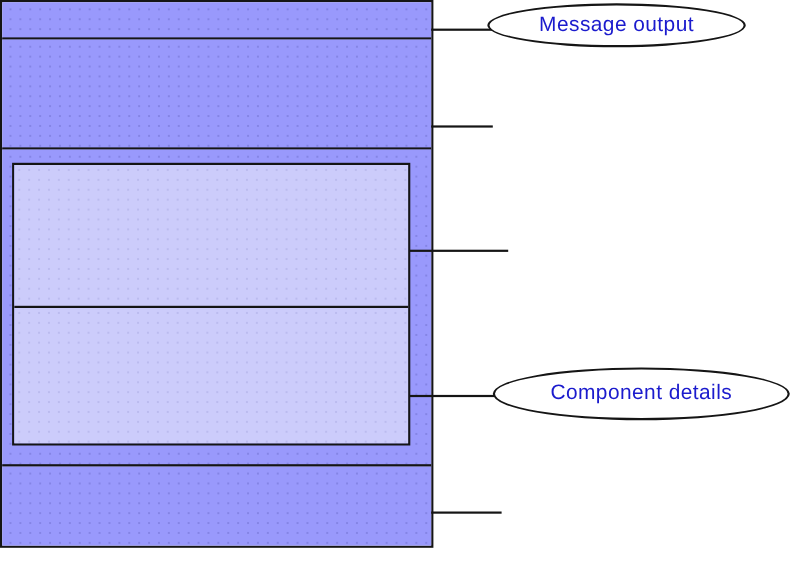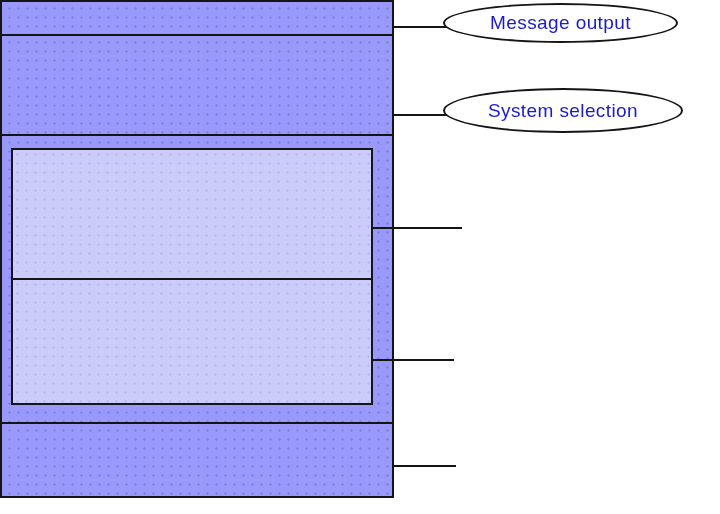--- a/index.html
+++ b/index.html
@@ -115,17 +115,17 @@
 
   <div id="connector-message-output" class="connector"></div>
   <div id="connector-system-selection" class="connector"></div>
   <div id="connector-mdm-components" class="connector"></div>
   <div id="connector-component-details" class="connector"></div>
   <div id="connector-mdm-tools" class="connector"></div>
 
   <div id="callout-message-output" class="callout">
     <span class="callout-label">Message output</span>
   </div>
-  <div id="callout-system-selection" class="callout">
-    <span class="callout-label">System selection</span>
+  <div id="callout-component-details" class="callout">
+    <span class="callout-label">Component details</span>
   </div>
 
 </div>
 
 </body></html>

